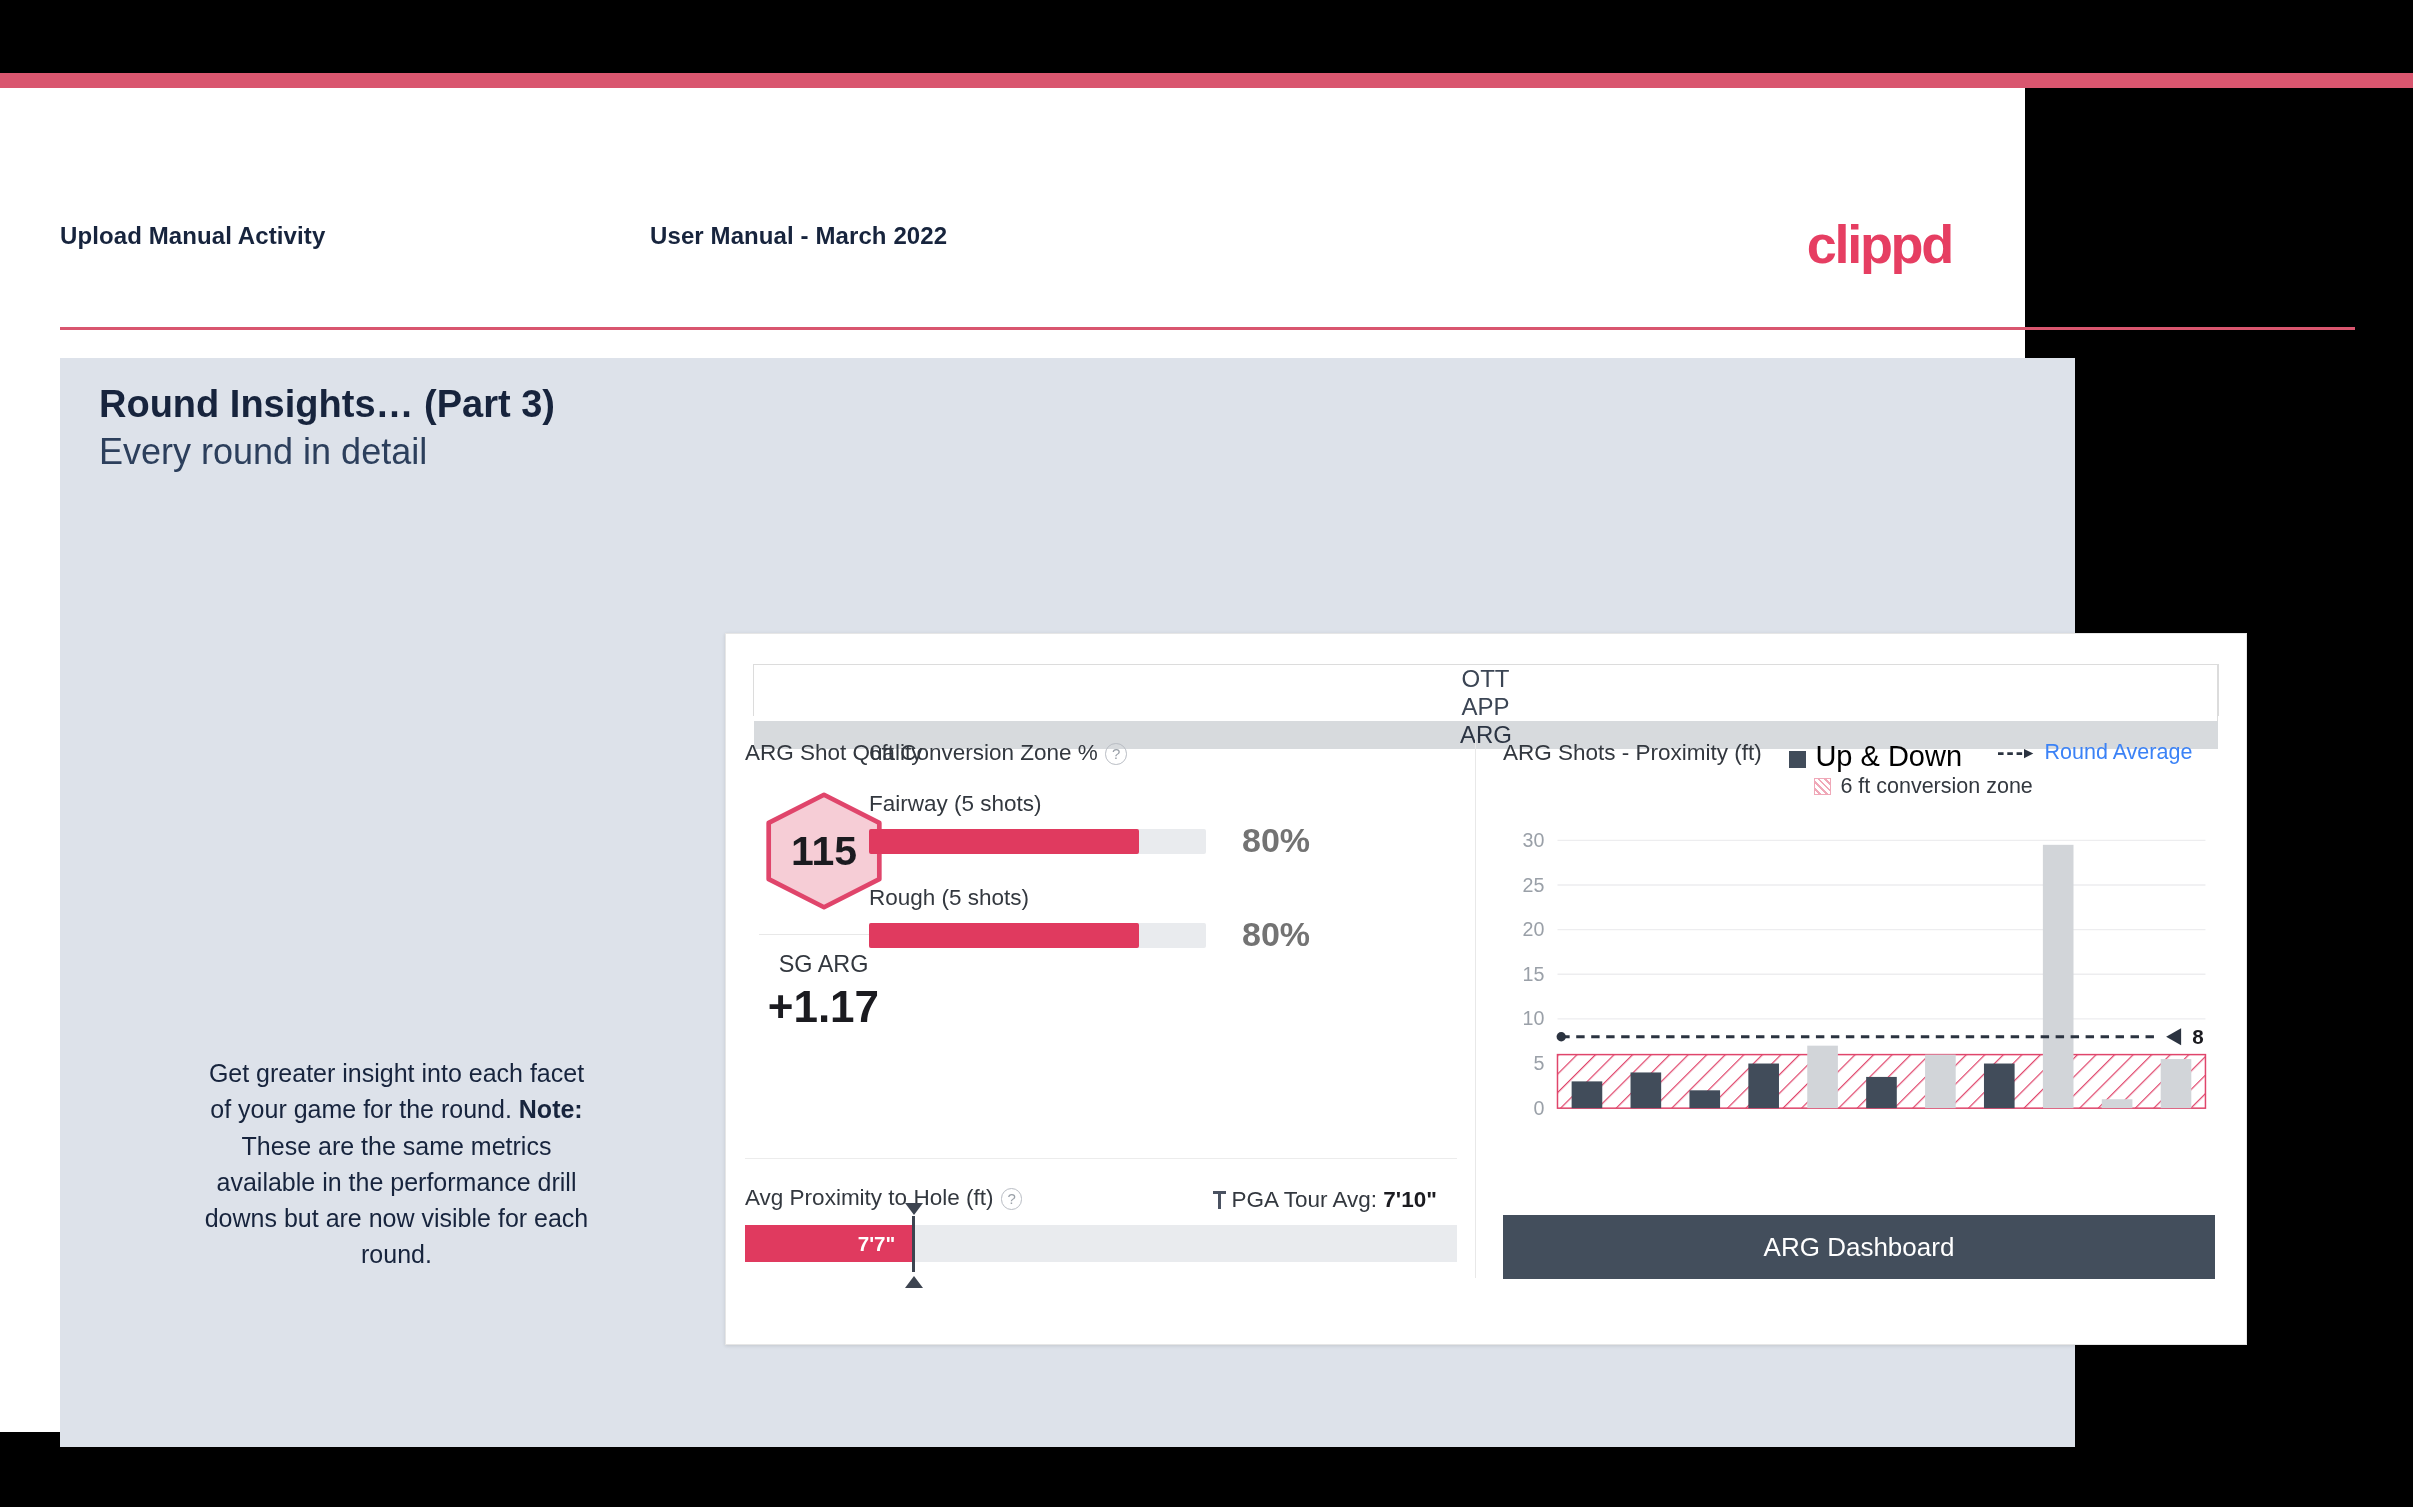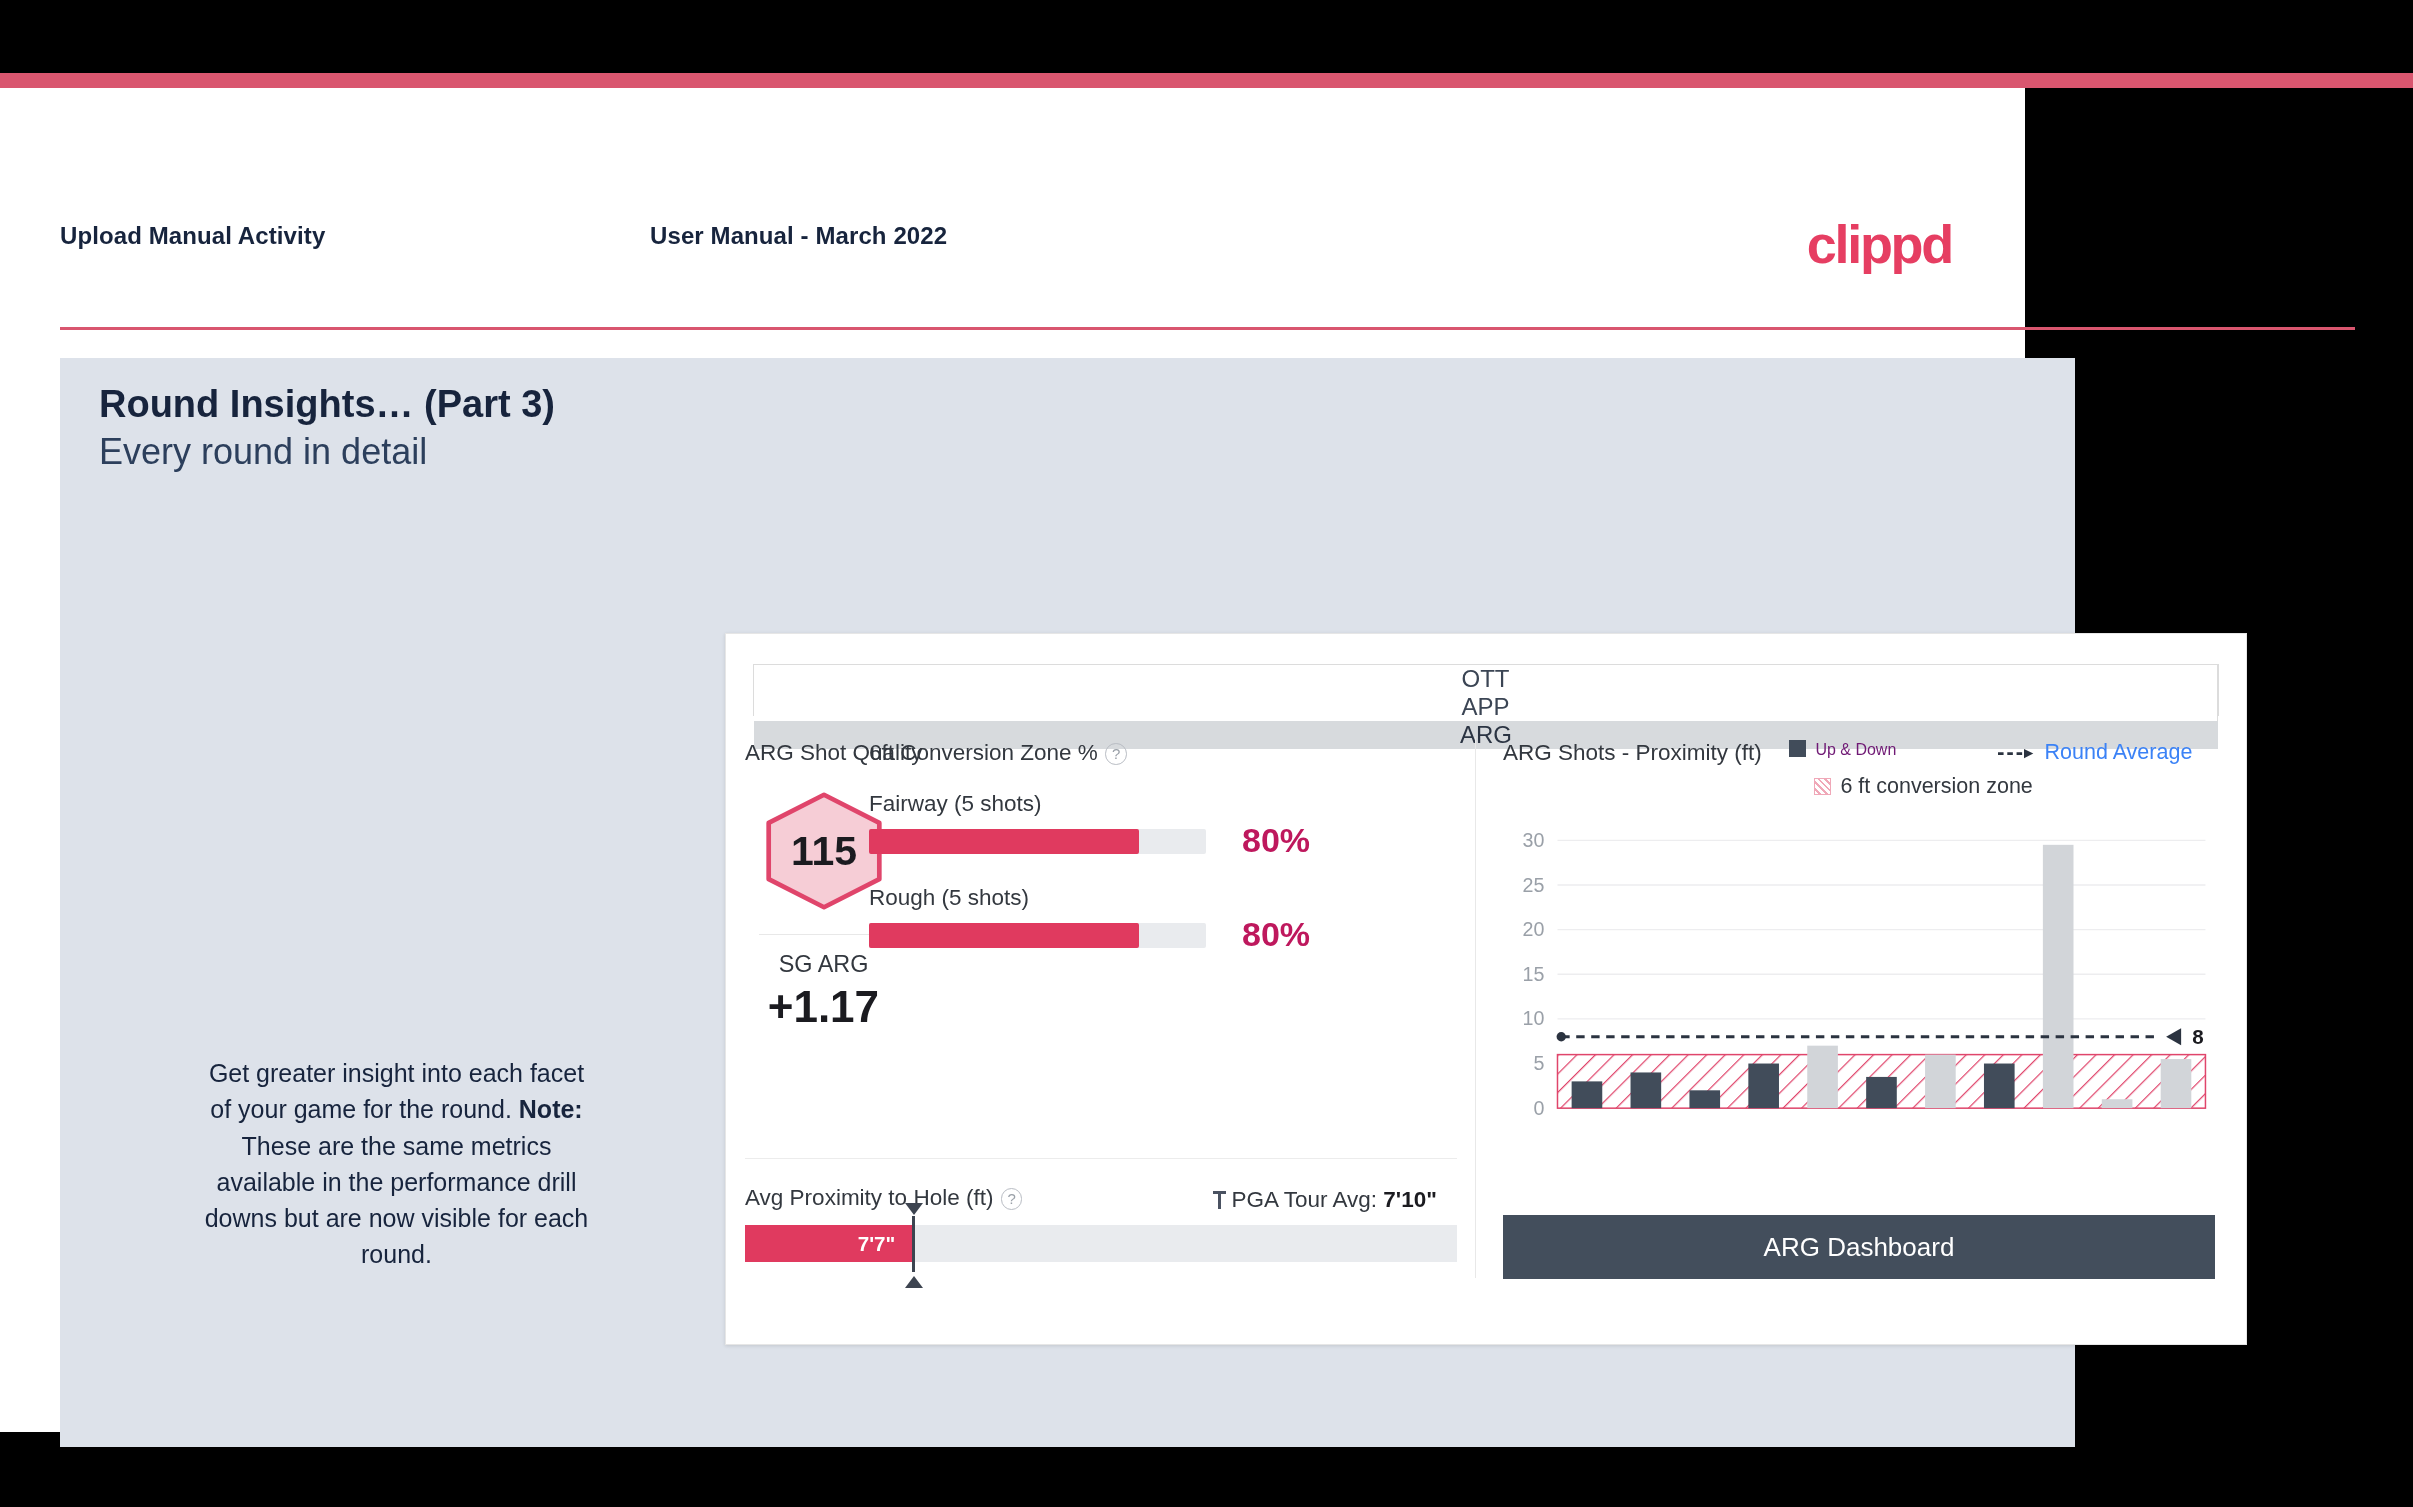--- a/index.html
+++ b/index.html
@@ -100,21 +100,21 @@
   .hr-sg { position: absolute; left: 33px; top: 300px; width: 129px; height: 0.9px; background: #e8e8e8; }
   .lbl-sgarg { position: absolute; left: 33px; top: 317px; width: 129px; text-align: center;
                font-size: 23.4px; color: #33383f; }
   .val-sg { position: absolute; left: 23.4px; top: 348px; width: 148px; text-align: center;
             font-size: 44px; font-weight: bold; color: #1b1b20; }
 
   .conv-row { position: absolute; left: 143px; width: 459px; }
   .conv-name { font-size: 22.5px; color: #33383f; margin-bottom: 12px; }
   .conv-track { position: relative; width: 337px; height: 25px; background: #e9ebee; border-radius: 1.9px; }
   .conv-fill { position: absolute; left: 0; top: 0; height: 25px; background: #e03a5f; border-radius: 1.9px; }
-  .conv-pct { position: absolute; left: 373px; top: -8.4px; font-size: 34px; font-weight: bold; color: #be185d; }
+  .conv-pct { position: absolute; left: 373px; top: -8.4px; font-size: 34px; font-weight: bold; color: #737373; }
 
   .hr-prox { position: absolute; left: 19px; top: 524px; width: 712px; height: 0.9px; background: #ececec; }
   .lbl-prox { position: absolute; left: 19px; top: 551px; font-size: 22.5px; color: #33383f; }
   .lbl-pga { position: absolute; left: 487px; top: 553px; font-size: 22.5px; color: #33383f; white-space: nowrap; }
   .lbl-pga b { font-weight: bold; color: #1b1b20; }
   .tee-ic { display:inline-block; width: 13px; height: 19px; position: relative; vertical-align: -2.8px; margin-right: 5.6px; }
   .tee-ic::before { content:''; position:absolute; left:0; top:0; width:13px; height:3.7px; background:#4a5261; }
   .tee-ic::after  { content:''; position:absolute; left:4.7px; top:3.7px; width:3.7px; height:15px; background:#4a5261; }
 
   .prox-track { position: absolute; left: 19px; top: 591px; width: 712px; height: 37px; background: #e9ebee; }
@@ -122,21 +122,21 @@
                display:flex; align-items:center; justify-content:flex-end; padding-right: 17px;
                color:#fff; font-size: 20.6px; font-weight:bold; }
   .prox-marker { position: absolute; top: -9.4px; width: 2.8px; height: 56px; background: #3d4450; }
   .prox-tri-top { position:absolute; top:-22.5px; width:0;height:0;
       border-left:9.4px solid transparent;border-right:9.4px solid transparent;border-top:12px solid #3d4450; }
   .prox-tri-bot { position:absolute; top:51px; width:0;height:0;
       border-left:9.4px solid transparent;border-right:9.4px solid transparent;border-bottom:12px solid #3d4450; }
 
   
   .lbl-chart { position: absolute; left: 777px; top: 106px; font-size: 22.5px; color: #33383f; }
-  .lg1 { position: absolute; left: 1063px; top: 106px; font-size: 16px; color: #701a75; white-space:nowrap;}
+  .lg1 { position: absolute; left: 1063px; top: 106px; font-size: 29px; color: #000000; white-space:nowrap;}
   .lg2 { position: absolute; left: 1272px; top: 106px; font-size: 21.5px; color: #3b82f6; white-space:nowrap;}
   .lg3 { position: absolute; left: 1063px; top: 140px; font-size: 21.5px; color: #33383f; white-space:nowrap;padding-left:25px;}
   .sw-dark { display:inline-block; width:17px;height:17px;background:#414c5a;vertical-align:-1.9px;margin-right:9.4px;}
   .sw-hatch { display:inline-block; width:17px;height:17px;vertical-align:-1.9px;margin-right:9.4px;
      background: repeating-linear-gradient(45deg,#fff,#fff 2.8px,#f0a8b8 2.8px,#f0a8b8 4.7px);
      border: 0.9px solid #f0a8b8; }
   .sw-dash { display:inline-block; width:39px;height:10.3px;vertical-align:0px;margin-right:7.5px; position:relative;}
 
   .chart { position: absolute; left: 777px; top: 197px; width: 712px; height: 309px; }
   .btn-dash {

